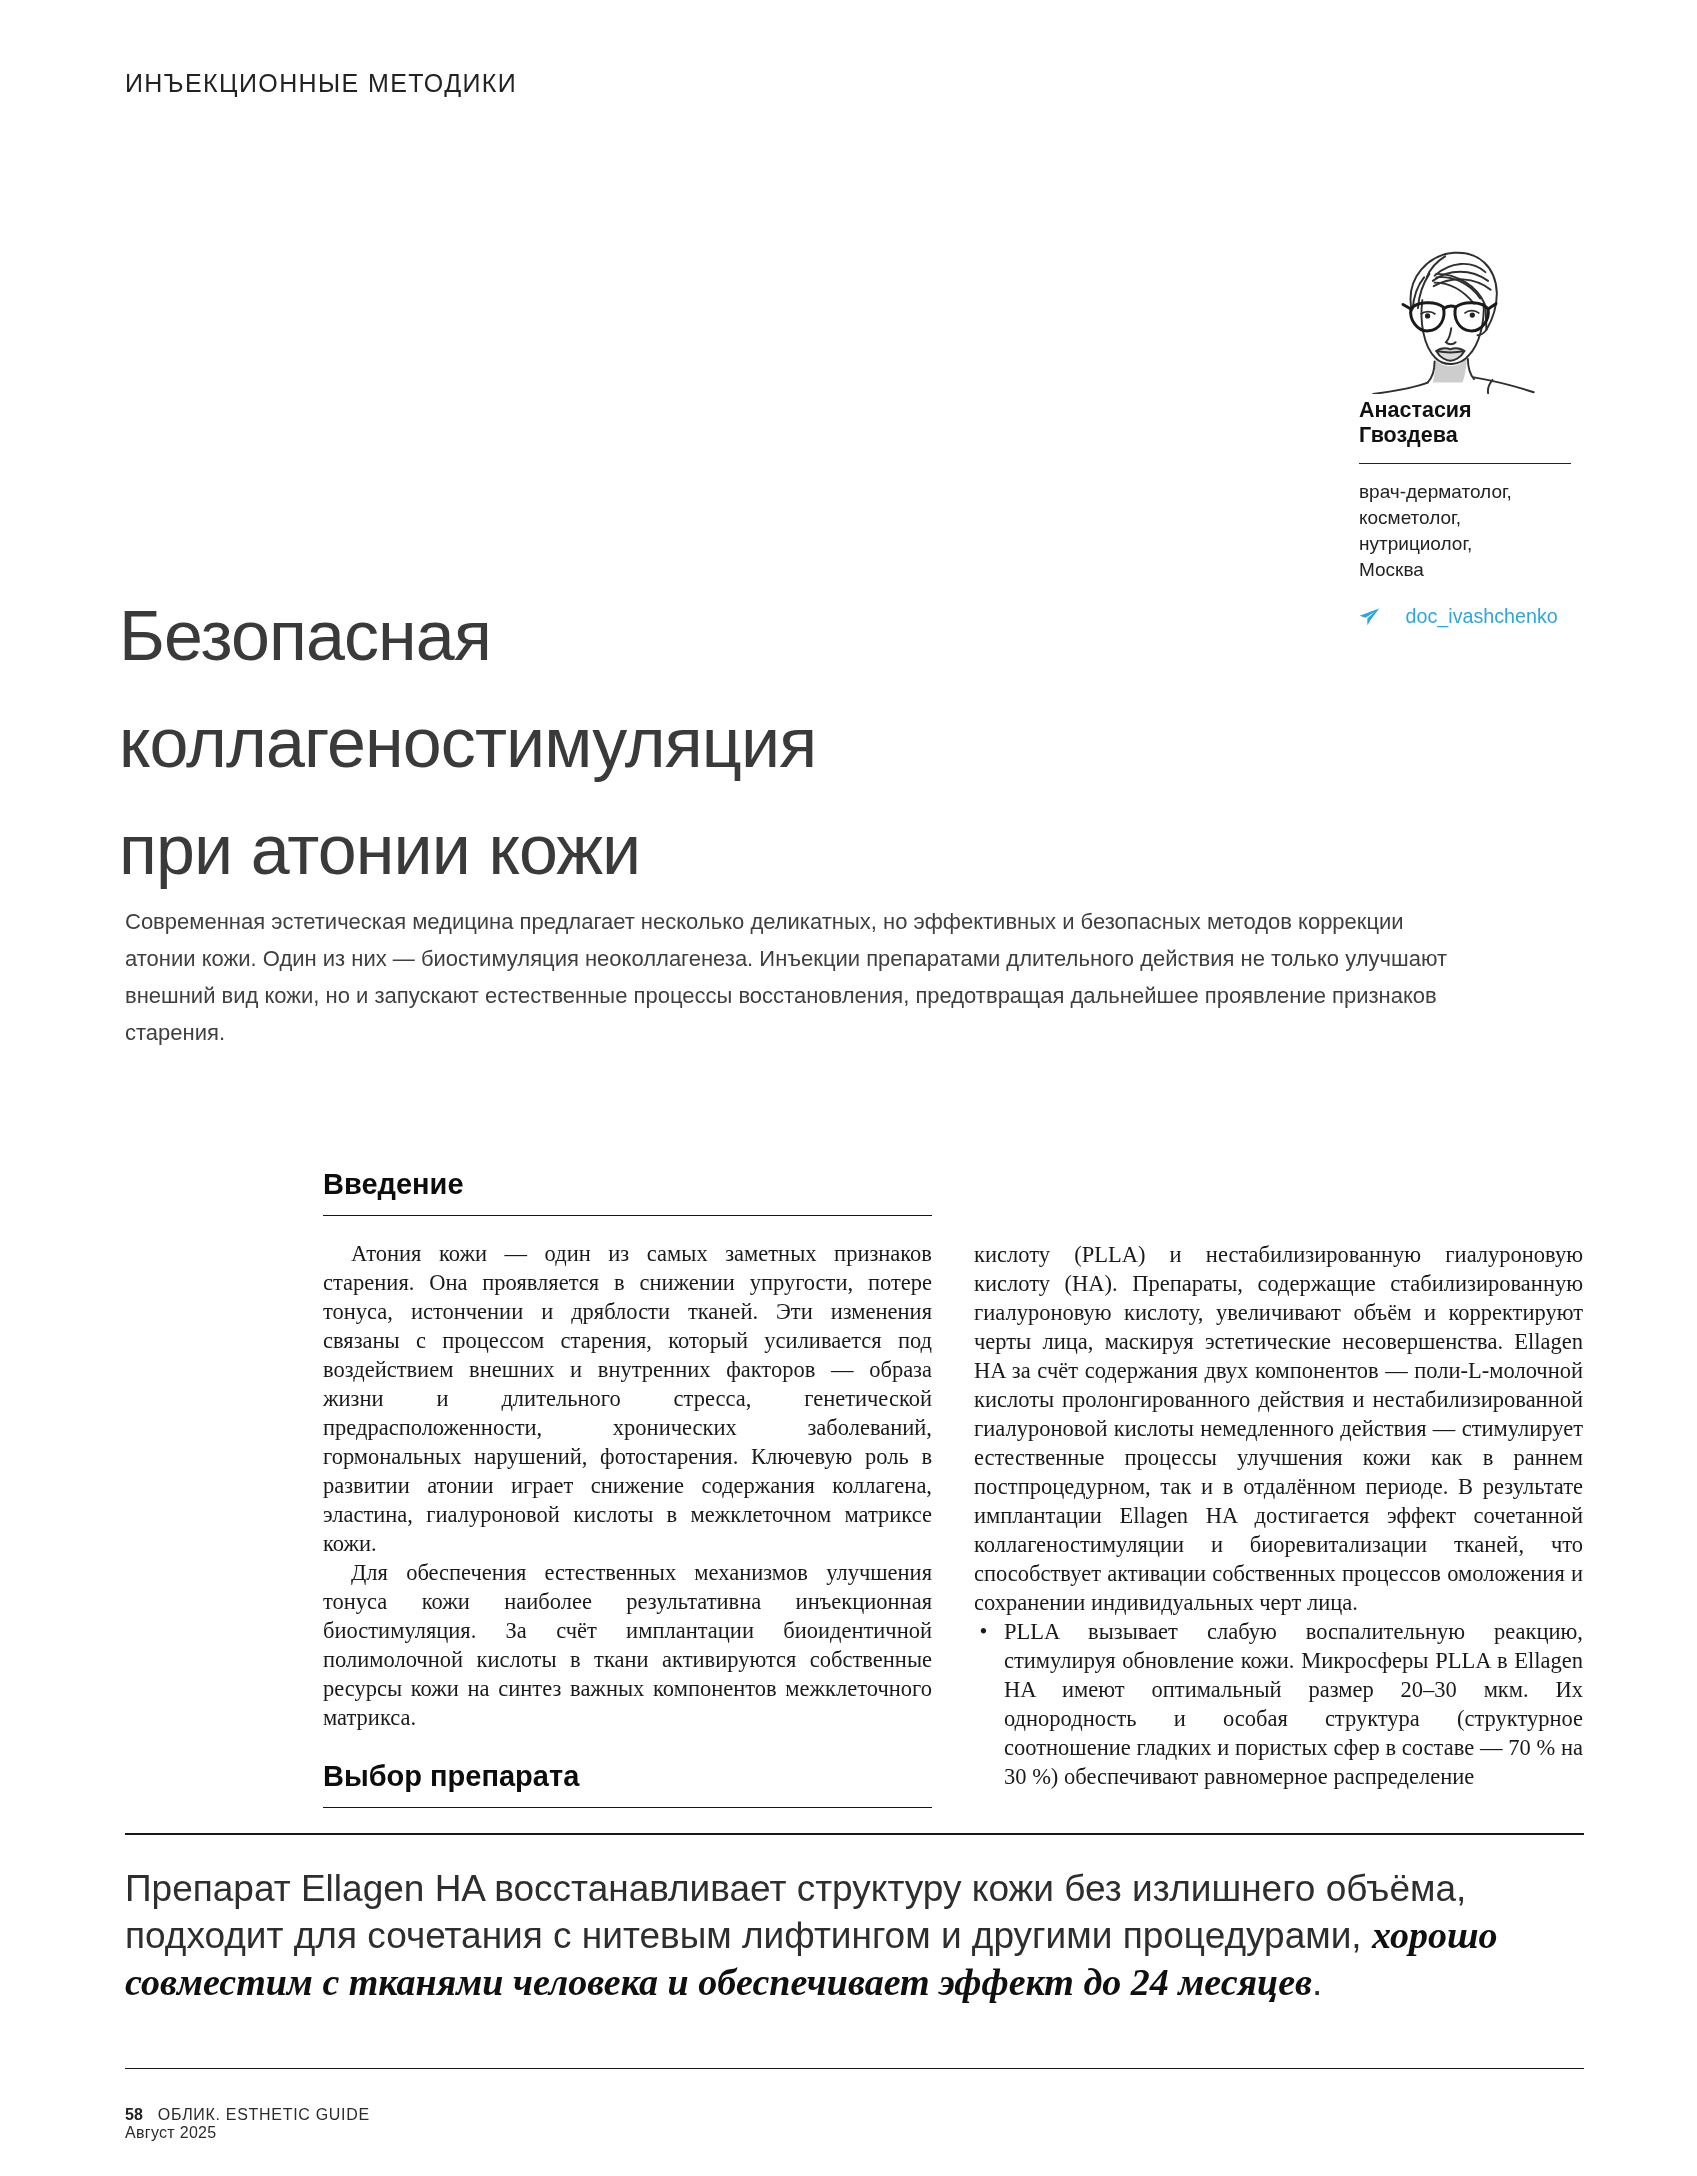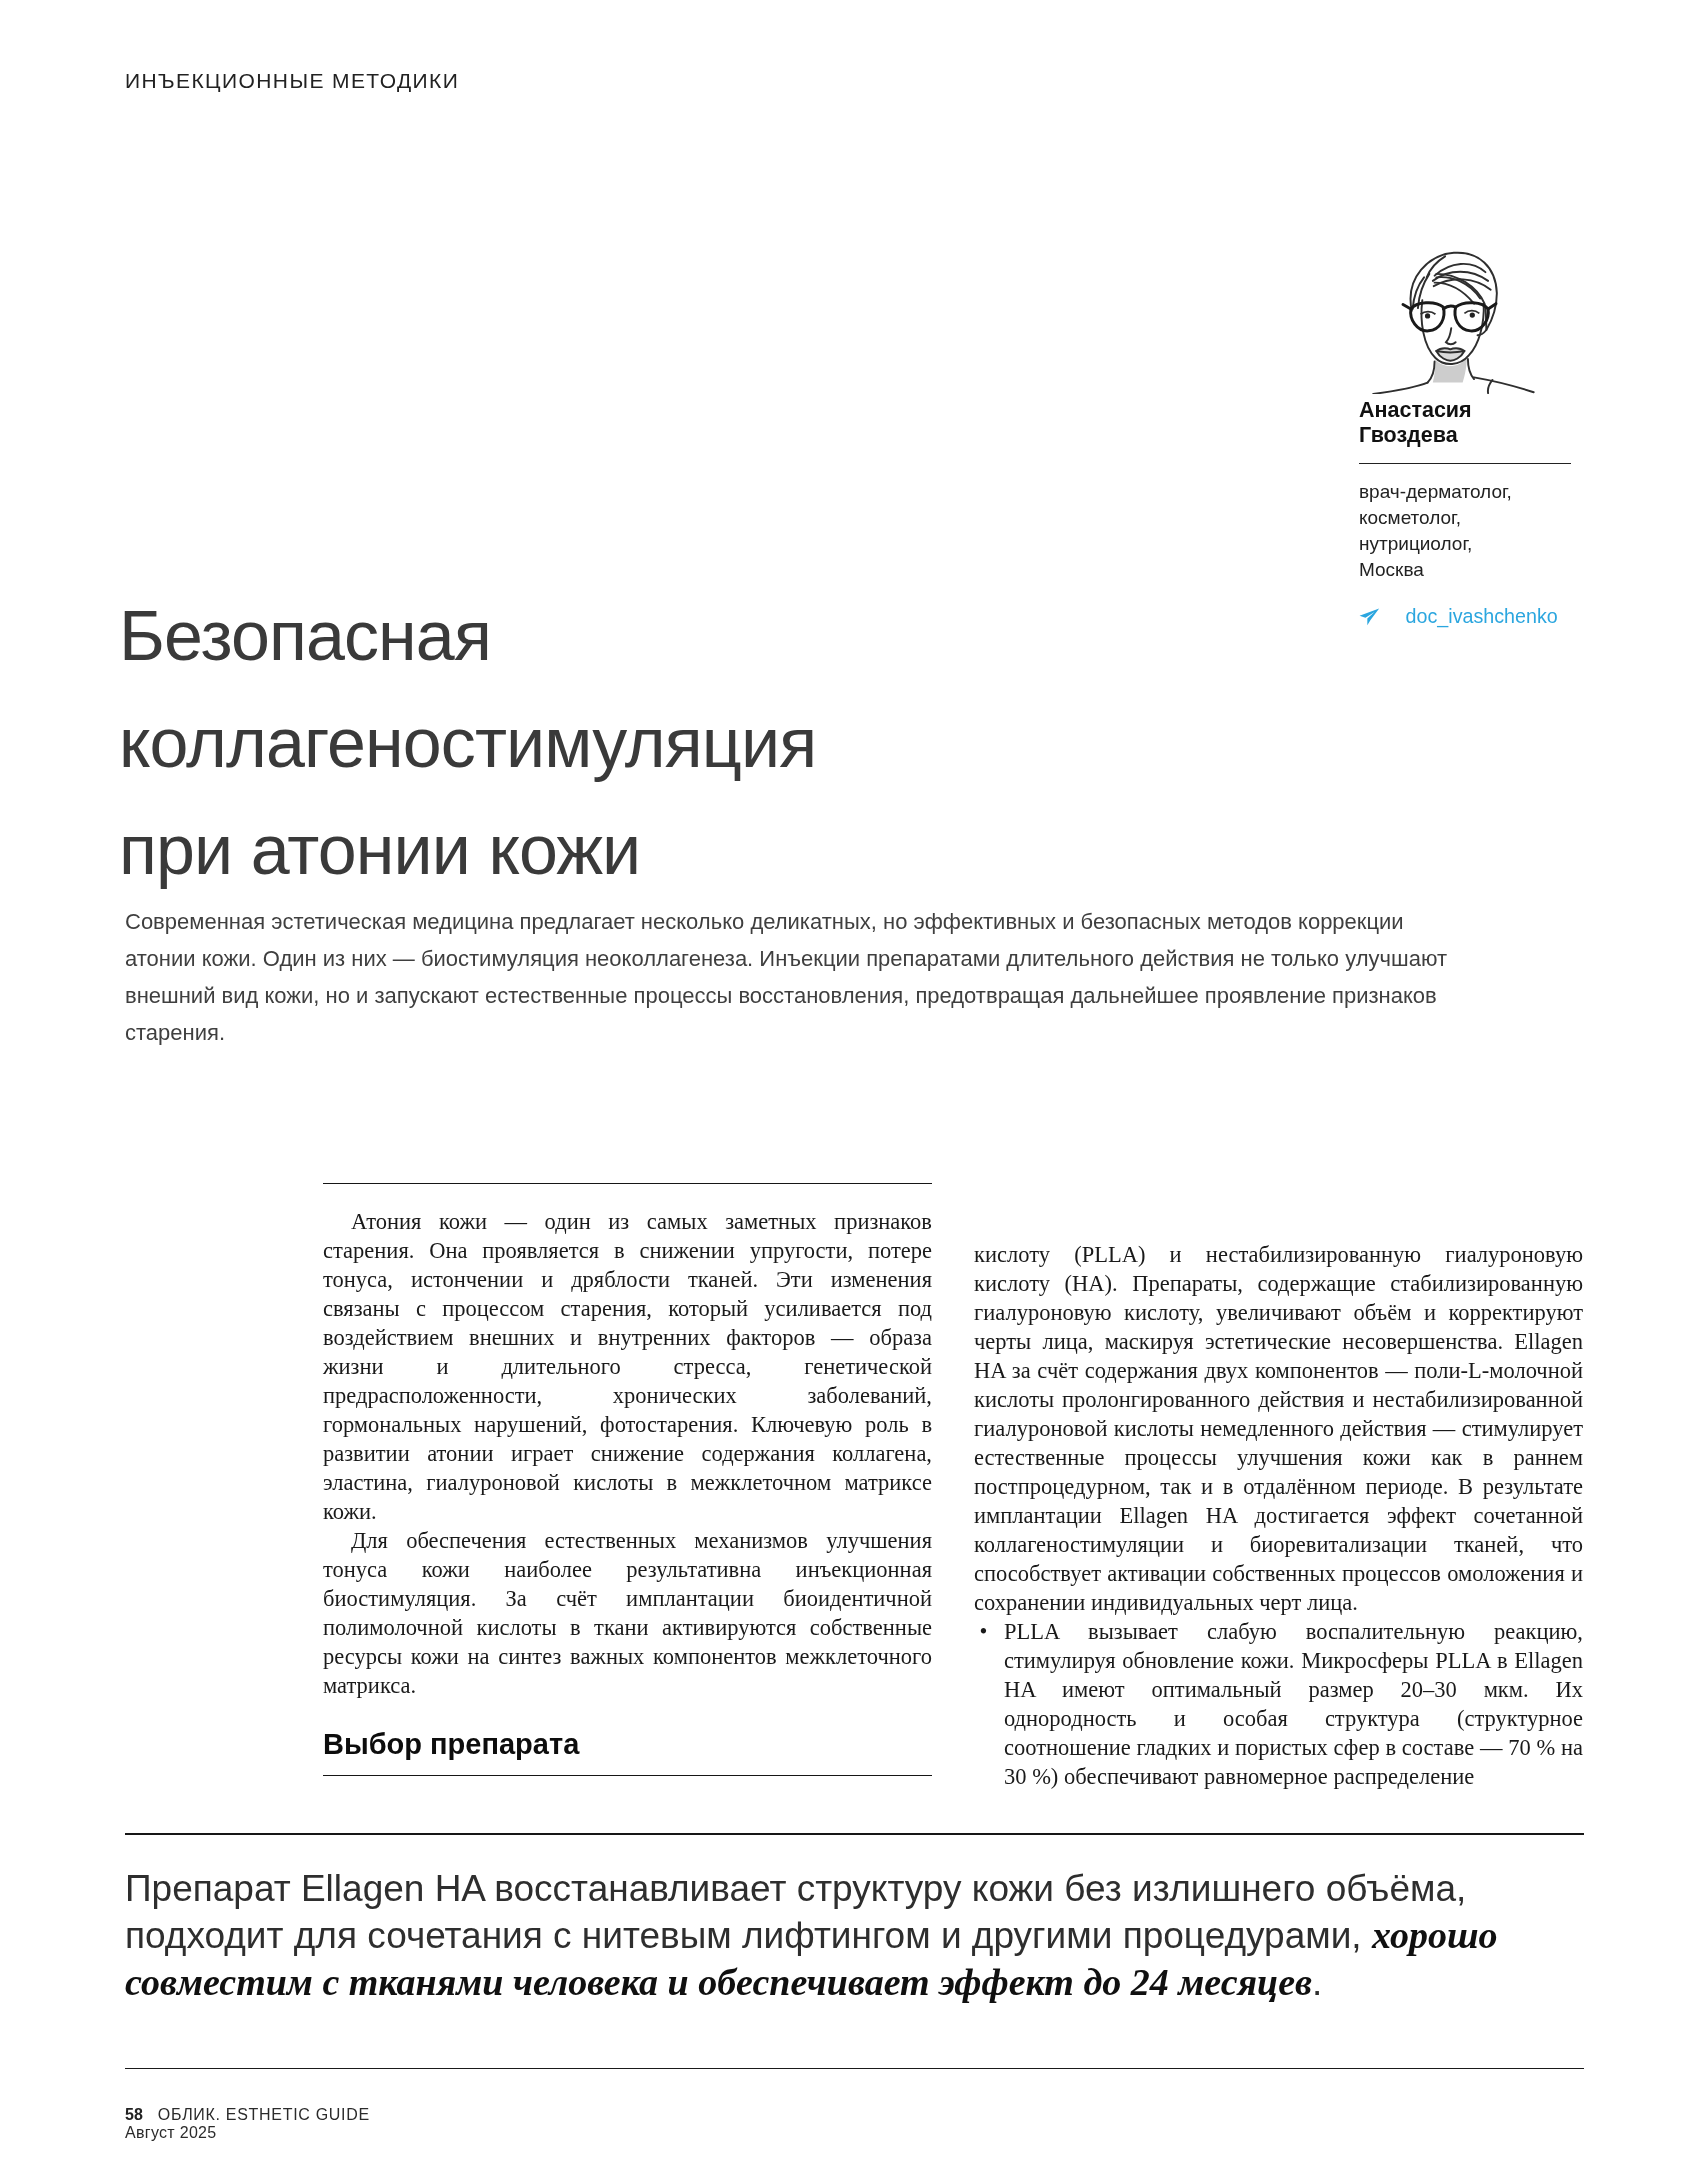--- a/index.html
+++ b/index.html
@@ -1,21 +1,21 @@
 <!DOCTYPE html>
 <html lang="ru" style="font-size:15px"><head>
 <meta charset="utf-8">
 <style>
   html,body{margin:0;padding:0;background:#e9e9e9;}
   .page{
     position:relative;width:1698px;height:2176px;background:#ffffff;
     font-family:"Liberation Sans", sans-serif;color:#1a1a1a;overflow:hidden;margin:0 auto;
   }
   
-  .kicker{position:absolute;left:125px;top:69px;font-size:21px;letter-spacing:1.4px;color:#222;font-weight:400;}
+  .kicker{position:absolute;left:125px;top:69px;font-size:25px;letter-spacing:1.4px;color:#222;font-weight:400;}
   
   .author{position:absolute;left:1359px;top:223px;width:215px;}
   .portrait{display:block;margin:0 0 3.7px -1.9px;}
   .author-name{font-weight:bold;font-size:21.5px;color:#111;margin-top:3.7px;}
   .author-rule{border:none;border-top:1.9px solid #222;margin:15px 0 15px 0;width:212px;}
   .author-cred div{font-size:19px;line-height:26px;color:#222;}
   .tg-link{display:flex;align-items:center;gap:26px;margin-top:22.5px;font-size:19.7px;cursor:pointer;text-decoration:none;}
   
   .title{position:absolute;left:119px;top:583px;font-size:70px;line-height:107px;font-weight:100;color:#3a3a3a;letter-spacing:-0.9px;}
   
@@ -117,20 +117,21 @@
   <h1 class="title" style="margin:0">
     <div>Безопасная</div>
     <div>коллагеностимуляция</div>
     <div>при атонии кожи</div>
   </h1>
 
   <div class="lead">Современная эстетическая медицина предлагает несколько деликатных, но эффективных и безопасных методов коррекции атонии кожи. Один из них — биостимуляция неоколлагенеза. Инъекции препаратами длительного действия не только улучшают внешний вид кожи, но и запускают естественные процессы восстановления, предотвращая дальнейшее проявление признаков старения.</div>
 
   <div class="columns">
     <div class="col col-left">
+      <h2 class="section-head">Введение</h2>
       <hr class="section-rule">
       <div class="body-text">
         <p class="indent after-rule">Атония кожи — один из самых заметных признаков старения. Она проявляется в снижении упругости, потере тонуса, истончении и дряблости тканей. Эти изменения связаны с процессом старения, который усиливается под воздействием внешних и внутренних факторов — образа жизни и длительного стресса, генетической предрасположенности, хронических заболеваний, гормональных нарушений, фотостарения. Ключевую роль в развитии атонии играет снижение содержания коллагена, эластина, гиалуроновой кислоты в межклеточном матриксе кожи.</p>
         <p class="indent">Для обеспечения естественных механизмов улучшения тонуса кожи наиболее результативна инъекционная биостимуляция. За счёт имплантации биоидентичной полимолочной кислоты в ткани активируются собственные ресурсы кожи на синтез важных компонентов межклеточного матрикса.</p>
       </div>
       <h2 class="section-head head-2">Выбор препарата</h2>
       <hr class="section-rule">
     </div>
     <div class="col col-right">
       <div class="body-text">

